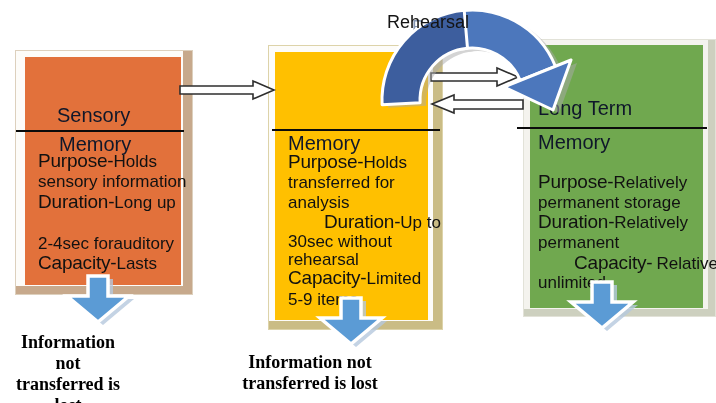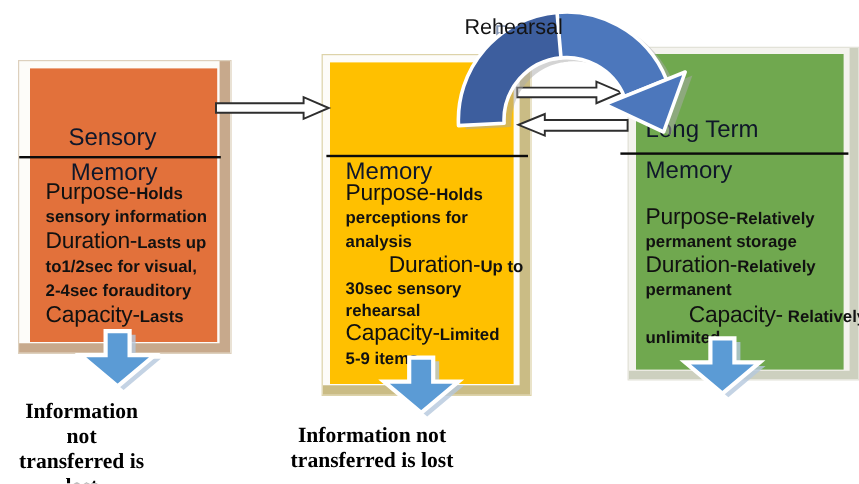--- a/index.html
+++ b/index.html
@@ -17,21 +17,21 @@
   .fill{position:absolute;z-index:1;}
   .fill-o{left:25px;top:57px;width:156px;height:228px;background:#E2713B;}
   .fill-y{left:275px;top:52px;width:153px;height:268px;background:#FFC000;}
   .fill-g{left:530px;top:45px;width:173px;height:263px;background:#70A84F;}
 
   
   .t{position:absolute;z-index:1;white-space:nowrap;}
   .title{font-size:20px;line-height:22px;color:#0f172a;}
   .cl{font-size:13px;font-weight:700;}
   .cl .big{font-size:19px;font-weight:400;letter-spacing:-0.2px;}
-  .cl .small{font-size:14px;font-weight:700;}
+  .cl .small{font-size:17px;font-weight:400;}
   .sp{margin-left:4px;}
   .strike{position:absolute;height:2px;background:#0b0b0b;z-index:1;}
 
   .loss{position:absolute;z-index:1;font-family:"Liberation Serif","DejaVu Serif",serif;
         font-weight:700;font-size:18px;line-height:21px;text-align:center;color:#000;}
 
   .rehearsal{position:absolute;left:387px;top:12px;font-size:18px;color:#141414;z-index:5;}
   .rehearsal-ghost{position:absolute;left:412px;top:17px;font-size:18px;color:#8495b3;z-index:3;}
 
   .z2{z-index:2;} .z4{z-index:4;}
@@ -43,34 +43,33 @@
 
   <div class="rehearsal-ghost">Rehearsal</div>
 
   <div class="frame f-o"></div>
   <div class="fill fill-o"></div>
   <div class="t title" style="left:57px;top:104px;">Sensory</div>
   <div class="t title" style="left:59px;top:133px;">Memory</div>
   <div class="strike" style="left:16px;top:130px;width:168px;"></div>
   <div class="t cl" style="left:38px;top:150px;"><span class="big">Purpose-</span><span class="small">Holds</span></div>
   <div class="t cl" style="left:38px;top:172px;"><span class="small">sensory information</span></div>
-  <div class="t cl" style="left:38px;top:191px;"><span class="big">Duration-</span><span class="small">Lasts up</span></div>
-  <div class="t cl" style="left:38px;top:214px;"><span class="small">to1/2sec for visual,</span></div>
+  <div class="t cl" style="left:38px;top:191px;"><span class="big">Duration-</span><span class="small">Long up</span></div>
   <div class="t cl" style="left:38px;top:234px;text-align:right;"><span class="small">2-4sec forauditory</span></div>
   <div class="t cl" style="left:38px;top:252px;"><span class="big">Capacity-</span><span class="small">Lasts</span></div>
 
   <div class="frame f-y"></div>
   <div class="fill fill-y"></div>
   <div class="t title" style="left:288px;top:132px;">Memory</div>
   <div class="strike" style="left:272px;top:129px;width:168px;"></div>
   <div class="t cl" style="left:288px;top:151px;"><span class="big">Purpose-</span><span class="small">Holds</span></div>
-  <div class="t cl" style="left:288px;top:173px;"><span class="small">perceptions for</span></div>
+  <div class="t cl" style="left:288px;top:173px;"><span class="small">transferred for</span></div>
   <div class="t cl" style="left:288px;top:193px;"><span class="small">analysis</span></div>
   <div class="t cl" style="left:288px;top:211px;margin-left:36px;"><span class="big">Duration-</span><span class="small">Up to</span></div>
-  <div class="t cl" style="left:288px;top:232px;"><span class="small">30sec sensory</span></div>
+  <div class="t cl" style="left:288px;top:232px;"><span class="small">30sec without</span></div>
   <div class="t cl" style="left:288px;top:250px;"><span class="small">rehearsal</span></div>
   <div class="t cl" style="left:288px;top:267px;"><span class="big">Capacity-</span><span class="small">Limited</span></div>
   <div class="t cl" style="left:288px;top:290px;"><span class="small">5-9 items</span></div>
 
   <div class="frame f-g"></div>
   <div class="fill fill-g"></div>
   <div class="t title" style="left:538px;top:97px;">Long Term</div>
   <div class="t title" style="left:538px;top:131px;">Memory</div>
   <div class="strike" style="left:517px;top:127px;width:190px;"></div>
   <div class="t cl" style="left:538px;top:171px;"><span class="big">Purpose-</span><span class="small">Relatively</span></div>

